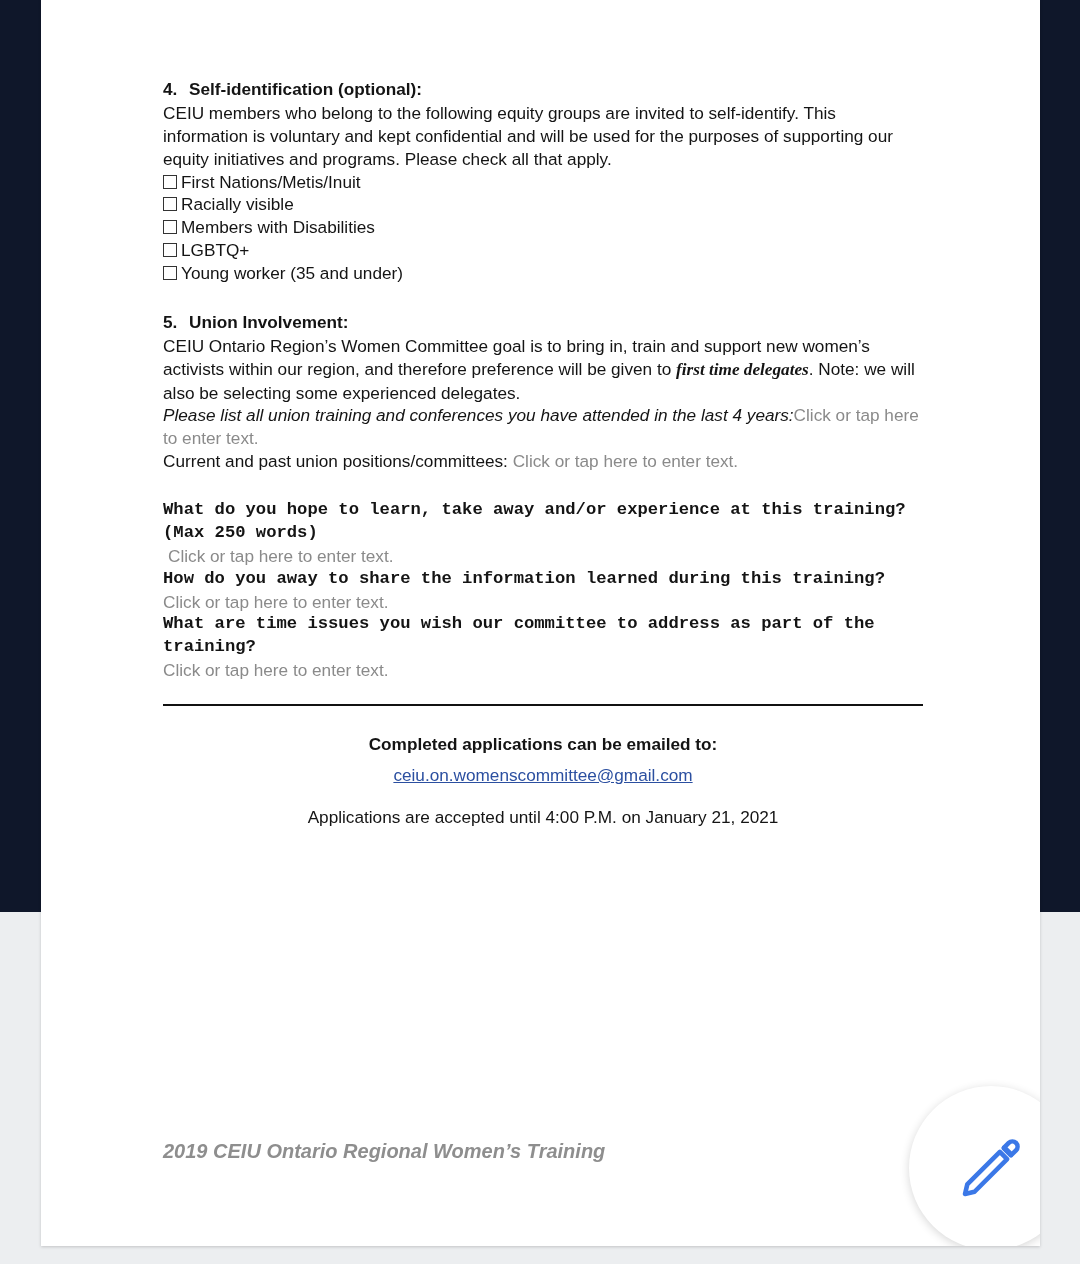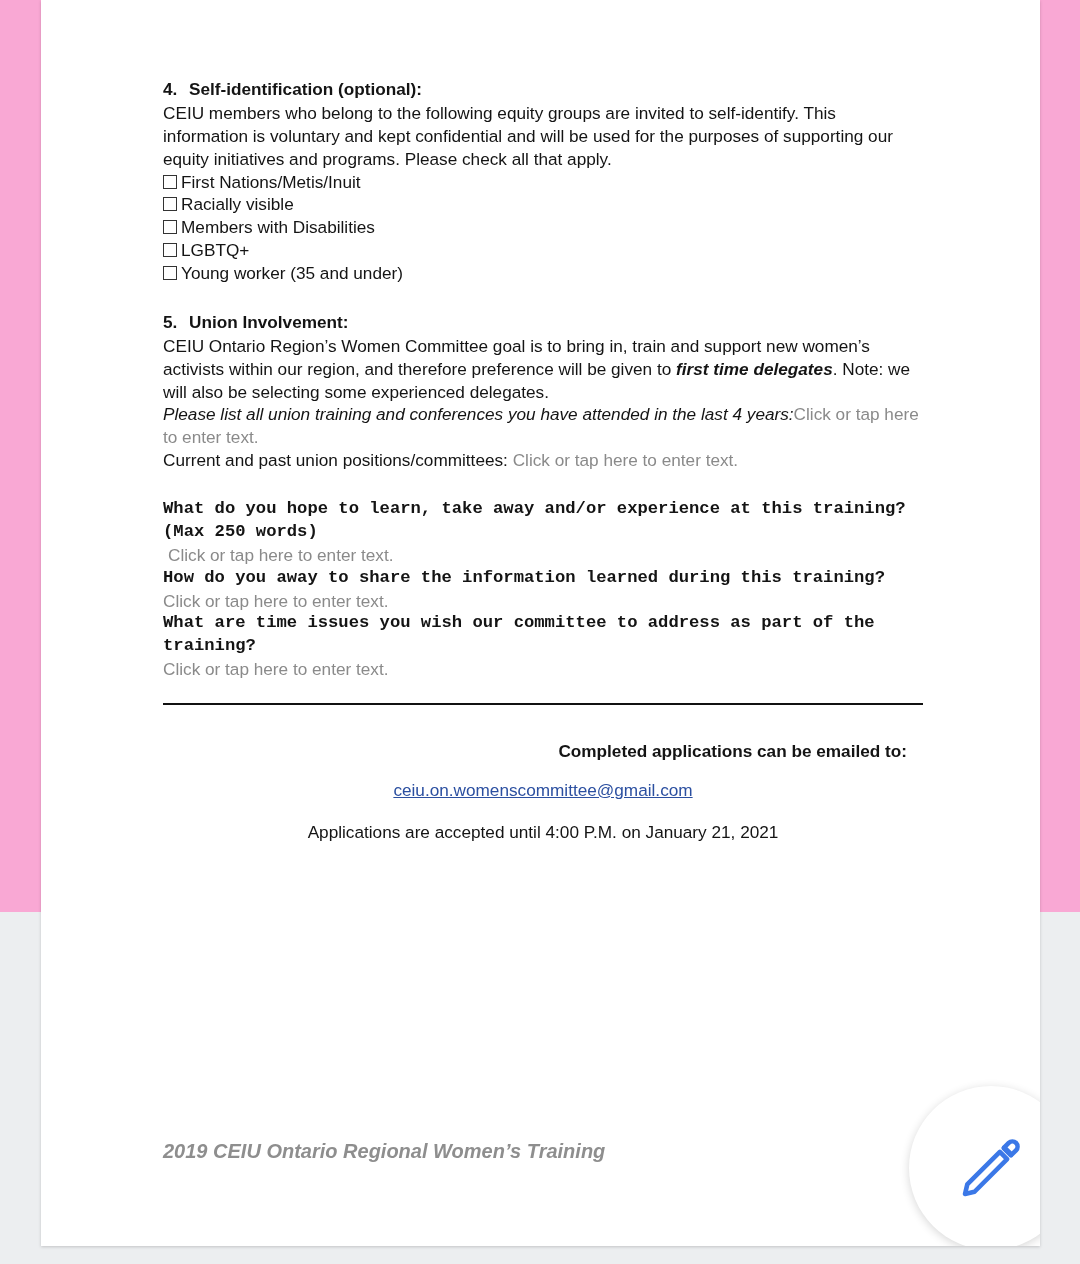--- a/index.html
+++ b/index.html
@@ -10,21 +10,21 @@
     width: 1080px;
     height: 1264px;
     background: #eceef0;
     font-family: "Liberation Sans", sans-serif;
     overflow: hidden;
   }
   .viewport {
     position: relative;
     width: 1080px;
     height: 912px;
-    background: #f9a8d4;
+    background: #0f172a;
   }
   .page {
     position: absolute;
     left: 41px;
     top: 0;
     width: 999px;
     height: 1246px;
     background: #ffffff;
     box-shadow: 0 1px 3px rgba(0,0,0,0.18);
     overflow: hidden;
@@ -62,40 +62,39 @@
     width: 12px;
     height: 12px;
     border: 1.3px solid #333;
     margin: 4px 4px 0 0;
     flex: 0 0 auto;
     background: #fff;
   }
   .gap-lg { height: 26px; }
   .gap-md { height: 19px; }
   .ital { font-style: italic; }
-  .bold-ital { font-weight: bold; font-style: italic; }
+  .bold-ital { font-weight: bold; font-style: italic; font-family: Liberation Serif, serif; }
   .placeholder {
     color: #8a8a8a;
   }
   .q-head {
     font-weight: bold;
     margin: 0;
     font-family: Liberation Mono, monospace;
   }
   .hr {
     border: none;
     border-top: 2.2px solid #111;
     margin: 22px 0 0 0;
     width: 760px;
   }
   .center { text-align: center; }
   .contact-title {
     font-weight: bold;
-    margin: 16px;
-    text-align: right;
+    margin: 8px;
   }
   .email-link {
     color: #2b4fa0;
     text-decoration: underline;
   }
   .deadline {
     margin: 0;
   }
   .footer-note {
     position: absolute;

